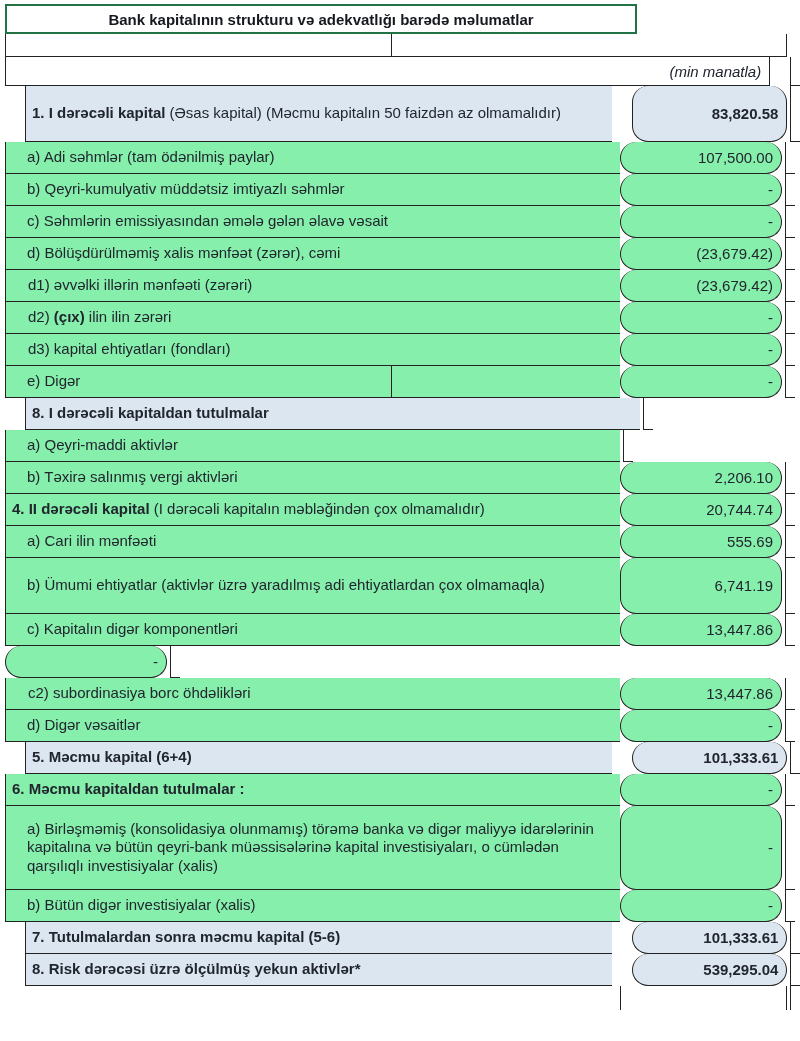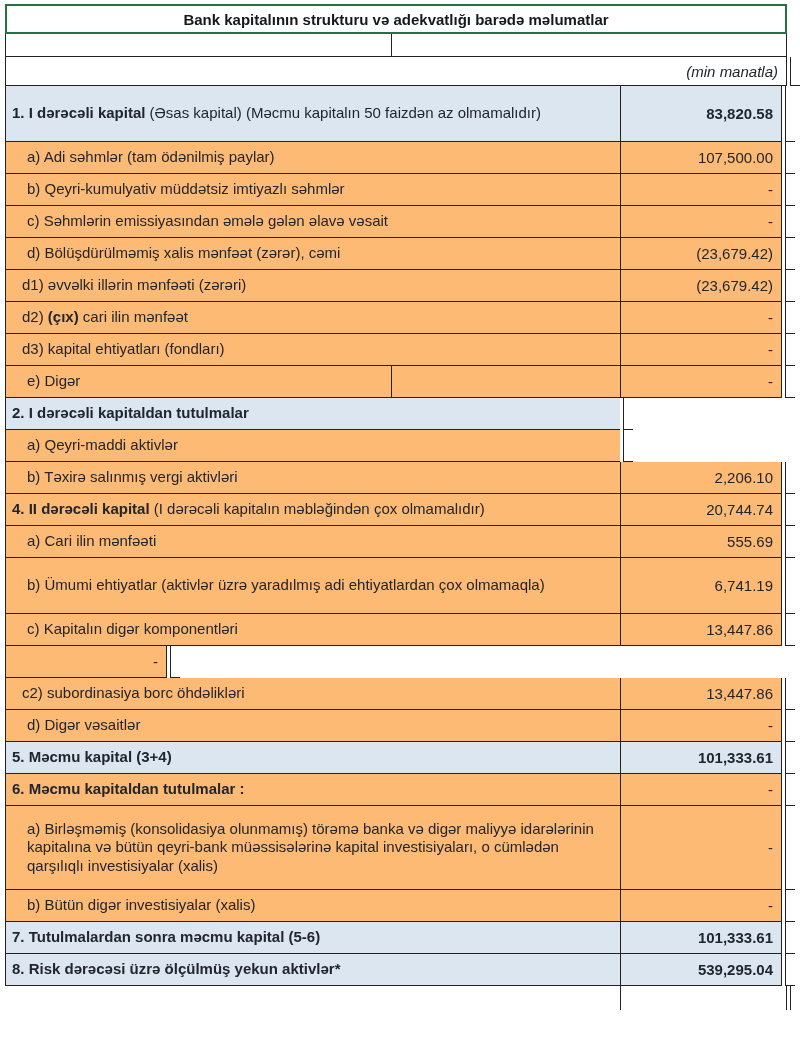--- a/index.html
+++ b/index.html
@@ -12,45 +12,45 @@
   body{
     width:800px;height:1041px;overflow:hidden;position:relative;
     background:#ffffff;color:var(--ink);
     font-family:"Liberation Sans",sans-serif;
   }
   *{box-sizing:border-box;}
   .sheet{position:absolute;left:5px;top:4px;width:795px;}
 
   
   .titlebox{
-    width:782px;height:30px;border:2px solid var(--green);
+    width:632px;height:30px;border:2px solid var(--green);
     display:flex;align-items:center;justify-content:center;
     font-weight:700;font-size:15px;color:#14181f;background:#fff;
   }
 
   
   .row{display:flex;width:795px;align-items:stretch;}
-  .cell{border-bottom:1px solid var(--line);background:#fdba74;}
+  .cell{border-bottom:1px solid var(--line);background:#86efac;}
   .label{
     width:615px;border-left:1px solid var(--line);
     display:flex;align-items:center;position:relative;
     padding:2px 6px 2px 6px;font-size:15px;line-height:1.22;
   }
   .ind1{padding-left:21px;}
-  .ind2{padding-left:16px;}
+  .ind2{padding-left:22px;}
   .value{
     width:162px;border-left:1px solid var(--line);border-right:1px solid var(--line);
     display:flex;align-items:center;justify-content:flex-end;
-    padding:2px 8px 2px 2px;font-size:15px;
+    padding:2px 8px 2px 2px;font-size:15px;border-radius:16px;
   }
   .b{font-weight:700;}
   .h1{height:32px;}
   .h2{height:56px;}
   .h3{height:84px;}
-  .shaded .label,.shaded .value{background:var(--shade);}
+  .shaded .label,.shaded .value{background:var(--shade);margin-left:20px;}
   .split::after{
     content:"";position:absolute;left:385px;top:0;bottom:0;
     border-left:1px solid var(--line);
   }
 
   
   .sliver{
     width:10px;margin-left:3px;
     border-left:1px solid var(--line);border-bottom:1px solid var(--line);
   }
@@ -63,21 +63,21 @@
     width:782px;position:relative;
     border-left:1px solid var(--line);border-right:1px solid var(--line);
     border-bottom:1px solid var(--line);background:#fff;
   }
   .spacercell::after{
     content:"";position:absolute;left:385px;top:0;bottom:0;
     border-left:1px solid var(--line);
   }
 
   
-  .noterow{height:29px;}
+  .noterow{height:29px;gap:17px;}
   .notecell{
     width:782px;border-left:1px solid var(--line);border-right:1px solid var(--line);
     border-bottom:1px solid var(--line);background:#fff;
     display:flex;align-items:center;justify-content:flex-end;
     padding-right:8px;font-size:15px;font-style:italic;
   }
 
   
   .partial{height:24px;}
   .plabel{width:615px;border:none;background:#fff;}
@@ -143,42 +143,42 @@
       </div>
       <div class="row h1">
         <div class="cell label ind2">
           <span class="txt"><span>d1) əvvəlki illərin mənfəəti (zərəri)</span></span>
         </div>
         <div class="cell value">(23,679.42)</div>
         <div class="sliver"></div>
       </div>
       <div class="row h1">
         <div class="cell label ind2">
-          <span class="txt"><span>d2) </span><span class="b">(çıx)</span><span> cari ilin mənfəət</span></span>
+          <span class="txt"><span>d2) </span><span class="b">(çıx)</span><span> ilin ilin zərəri</span></span>
         </div>
         <div class="cell value">-</div>
         <div class="sliver"></div>
       </div>
       <div class="row h1">
         <div class="cell label ind2">
           <span class="txt"><span>d3) kapital ehtiyatları (fondları)</span></span>
         </div>
         <div class="cell value">-</div>
         <div class="sliver"></div>
       </div>
       <div class="row h1">
         <div class="cell label ind1 split">
           <span class="txt"><span>e) Digər</span></span>
         </div>
         <div class="cell value">-</div>
         <div class="sliver"></div>
       </div>
       <div class="row h1 shaded">
         <div class="cell label ind0">
-          <span class="txt"><span class="b">2. I dərəcəli kapitaldan tutulmalar</span></span>
+          <span class="txt"><span class="b">8. I dərəcəli kapitaldan tutulmalar</span></span>
         </div>
         <div class="sliver"></div>
       </div>
       <div class="row h1">
         <div class="cell label ind1">
           <span class="txt"><span>a) Qeyri-maddi aktivlər</span></span>
         </div>
         <div class="sliver"></div>
       </div>
       <div class="row h1">
@@ -229,21 +229,21 @@
       </div>
       <div class="row h1">
         <div class="cell label ind1">
           <span class="txt"><span>d) Digər vəsaitlər</span></span>
         </div>
         <div class="cell value">-</div>
         <div class="sliver"></div>
       </div>
       <div class="row h1 shaded">
         <div class="cell label ind0">
-          <span class="txt"><span class="b">5. Məcmu kapital (3+4)</span></span>
+          <span class="txt"><span class="b">5. Məcmu kapital (6+4)</span></span>
         </div>
         <div class="cell value b">101,333.61</div>
         <div class="sliver"></div>
       </div>
       <div class="row h1">
         <div class="cell label ind0">
           <span class="txt"><span class="b">6. Məcmu kapitaldan tutulmalar :</span></span>
         </div>
         <div class="cell value">-</div>
         <div class="sliver"></div>

